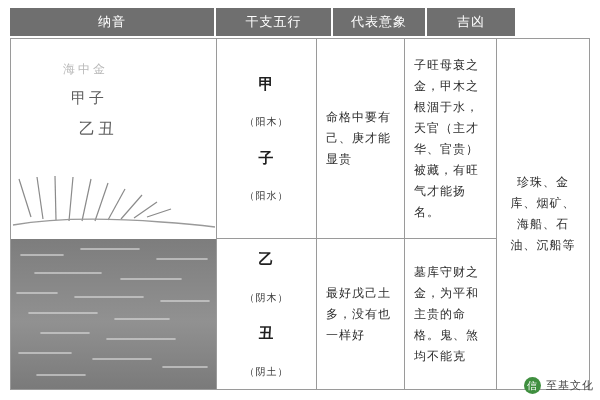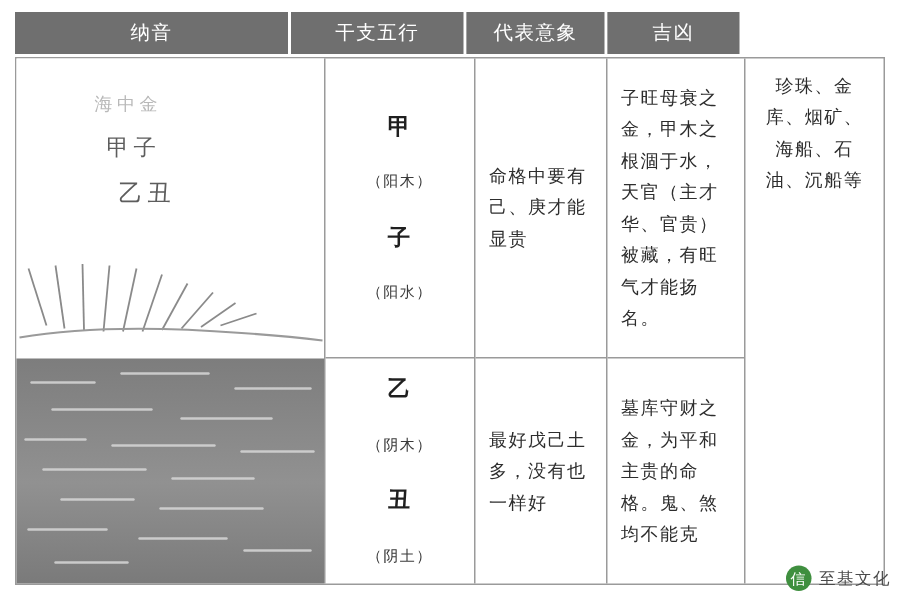--- a/index.html
+++ b/index.html
@@ -34,21 +34,21 @@
     color: #ffffff;
     font-size: 13px;
     letter-spacing: 1px;
     display: flex;
     align-items: center;
     justify-content: center;
     border-right: 2px solid #ffffff;
     box-sizing: border-box;
   }
   .hdr-cell:last-child { border-right: none; }
-  .hdr-c0 { width: 184px; }
+  .hdr-c0 { width: 206px; }
   .hdr-c1 { width: 117px; }
   .hdr-c2 { width: 92px; }
   .hdr-c3 { width: 88px; }
   .hdr-c4 { width: 94px; }
 
   
   .body-grid {
     position: absolute;
     top: 38px;
     left: 10px;
@@ -150,20 +150,21 @@
   }
   .mid-text {
     height: 100%;
     display: flex;
     align-items: center;
   }
   .mid-text-inner { width: 100%; }
   .dy-text {
     height: 100%;
     display: flex;
+    align-items: center;
     justify-content: center;
     text-align: center;
   }
 
   
   .watermark {
     position: absolute;
     right: 6px;
     bottom: 6px;
     display: flex;

